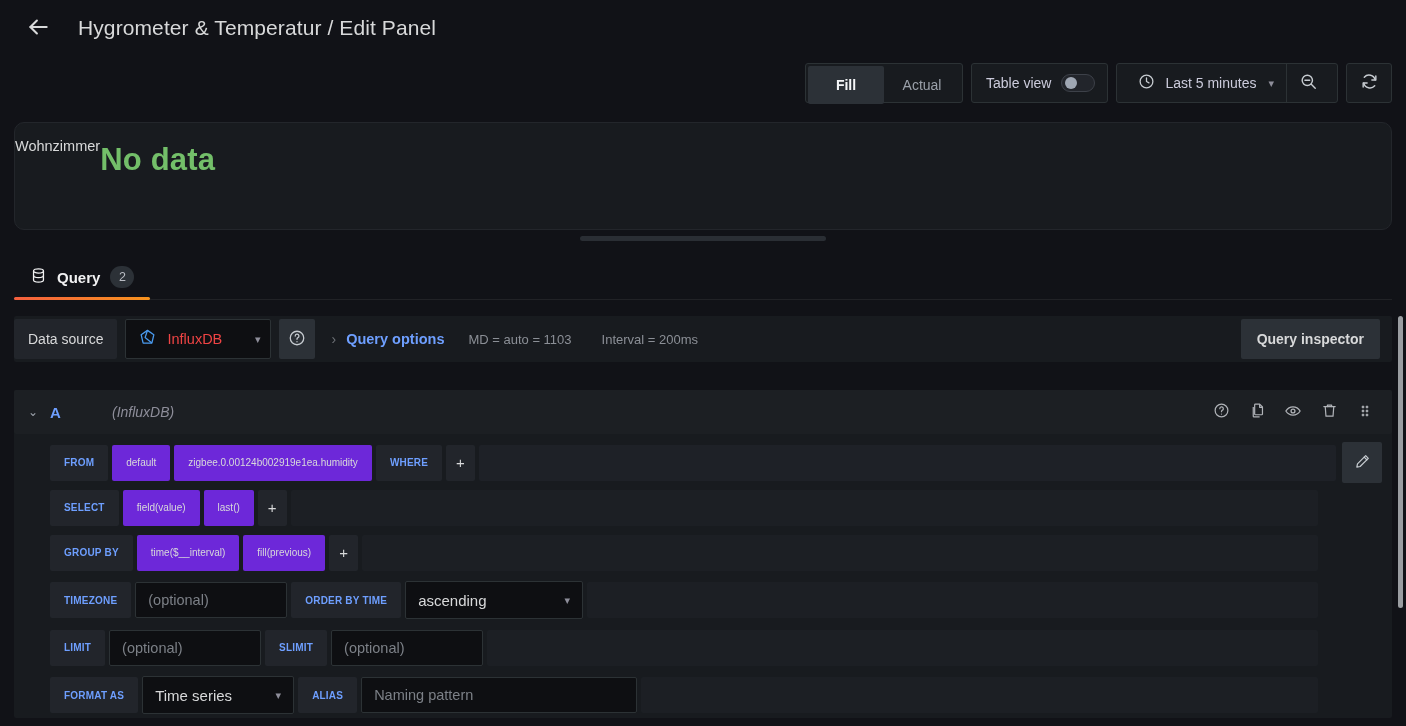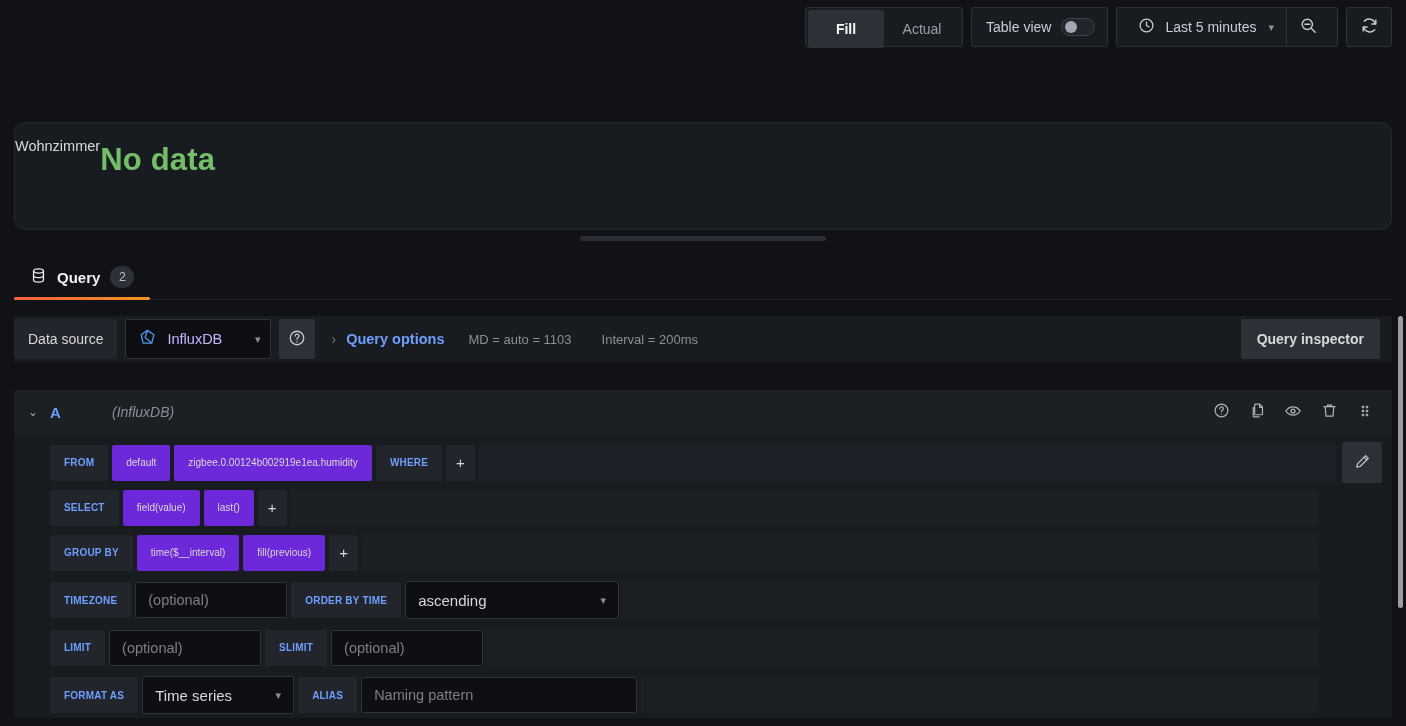--- a/index.html
+++ b/index.html
@@ -114,21 +114,21 @@
   .ds-label {
     height: 40px; display: flex; align-items: center; padding: 0 14px;
     background: #22252b; border-radius: 2px; font-size: 14px; color: #d8d9da; font-weight: 500;
     margin-left: 0;
   }
   .ds-picker {
     display: flex; align-items: center; gap: 10px; height: 40px; min-width: 146px;
     background: #0e0f12; border: 1px solid #2c3235; border-radius: 2px;
     padding: 0 10px 0 12px; margin-left: 8px; cursor: pointer;
   }
-  .ds-name { font-size: 14.5px; color: #c4b5fd; flex: 1; }
+  .ds-name { font-size: 14.5px; color: #ef4444; flex: 1; }
   .ds-chev { color: #8e8e9a; font-size: 11px; }
   .help-btn {
     width: 36px; height: 40px; margin-left: 8px; background: #2c3137; border-radius: 2px;
     display: flex; align-items: center; justify-content: center; cursor: pointer; border: none;
   }
   .qopts-wrap {
     display: flex; align-items: center; gap: 10px; margin-left: 16px; flex: 1;
   }
   .qopts-chev { color: #6e7277; font-size: 14px; }
   .qopts-link { color: #6e9fff; font-size: 14.5px; font-weight: 700; cursor: pointer; }
@@ -199,20 +199,31 @@
   }
   .scroll-track {
     position: absolute; right: 0; top: 300px; width: 11px; height: 426px; background: transparent;
   }
 </style>
 </head>
 <body>
 
 <div class="app">
 
+  <div class="header">
+    <button class="back-btn">
+      <span>
+        <svg width="26" height="26" viewBox="0 0 24 24" fill="none" stroke-width="1.9" stroke-linecap="round" stroke-linejoin="round">
+          <line x1="20" y1="12" x2="5" y2="12"></line>
+            <polyline points="11 18 5 12 11 6"></polyline>
+        </svg>
+      </span>
+    </button>
+    <div class="title">Hygrometer &amp; Temperatur / Edit Panel</div>
+  </div>
 
   <div class="toolbar">
 
     <div class="tb-group">
       <div class="seg" style="padding:2px;">
         <button class="seg-btn active">Fill</button>
         <button class="seg-btn">Actual</button>
       </div>
     </div>
 
@@ -402,21 +413,21 @@
           <span class="seg-val">time($__interval)</span>
           <span class="seg-val">fill(previous)</span>
           <span class="seg-plus">+</span>
           <span class="seg-fill dim"></span>
         </div>
 
         <div class="q-row" style="padding-right:74px; height:46px;">
           <span class="seg-key">TIMEZONE</span>
           <input class="q-input" style="width: 152px;" value="" placeholder="(optional)">
           <span class="seg-key">ORDER BY TIME</span>
-          <div class="q-select" style="width:214px;">
+          <div class="q-select" style="width:178px;">
             <span>ascending</span>
             <span class="chev">▾</span>
           </div>
           <span class="seg-fill dim"></span>
         </div>
 
         <div class="q-row" style="padding-right:74px;">
           <span class="seg-key">LIMIT</span>
           <input class="q-input" style="width: 152px;" value="" placeholder="(optional)">
           <span class="seg-key">SLIMIT</span>

